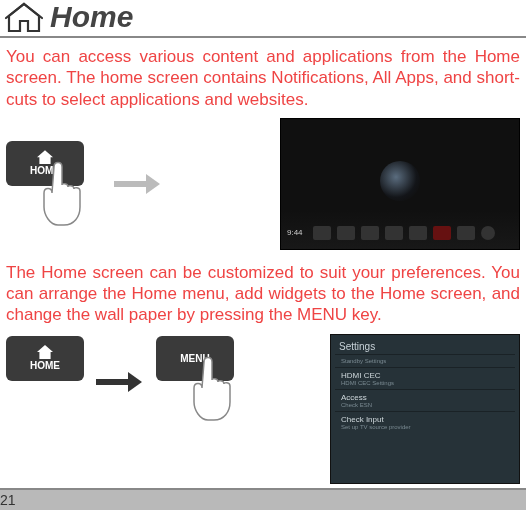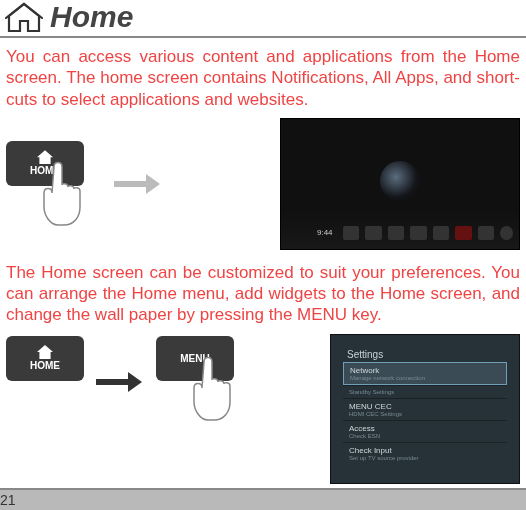--- a/index.html
+++ b/index.html
@@ -137,36 +137,35 @@
     height:24px;
     display:flex;
     align-items:center;
     padding:0 6px;
     gap:6px;
   }
   .tv-screen-1 .time {
     color:#ccc;
     font-size:8px;
     margin-right:4px;
-    margin-left:30px;
   }
   .dock .tile {
     width:18px;height:14px;
     background:#333;
     border-radius:2px;
   }
   .dock .tile.red{background:#611;}
   .dock .tile.round{border-radius:50%;width:14px;height:14px;}
   .settings-panel {
     width: 190px;
     height: 150px;
     background:#263238;
     margin-left:auto;
     flex-shrink:0;
-    padding:12px;
+    padding:4px;
     border:1px solid #111;
   }
   .settings-panel .sp-title{
     color:#c8d2d8;
     font-size:10px;
     padding:2px 4px;
   }
   .settings-panel .sp-item{
     border-top:1px solid #1a2226;
     padding:3px 6px;
@@ -258,29 +257,25 @@
       </div>
       <span class="hand">
         <svg viewBox="0 0 64 70">
           <path d="M18 8 C18 2 26 2 26 8 L26 26 C26 24 32 24 32 28 C32 26 38 26 38 30 C38 28 44 28 44 32 L44 48 C44 58 38 66 28 66 L22 66 C14 66 8 56 8 48 L8 34 C8 28 16 28 16 34 Z" fill="#fff" stroke="#888" stroke-width="1.5"></path>
         </svg>
       </span>
     </div>
   </div>
   <div class="settings-panel">
     <div class="sp-title">Settings</div>
-    <div class="sp-item sel">
-      <div class="t">Network</div>
-      <div class="s">Manage network connection</div>
-    </div>
     <div class="sp-item">
       <div class="s">Standby Settings</div>
     </div>
     <div class="sp-item">
-      <div class="t">MENU CEC</div>
+      <div class="t">HDMI CEC</div>
       <div class="s">HDMI CEC Settings</div>
     </div>
     <div class="sp-item">
       <div class="t">Access</div>
       <div class="s">Check ESN</div>
     </div>
     <div class="sp-item">
       <div class="t">Check Input</div>
       <div class="s">Set up TV source provider</div>
     </div>

